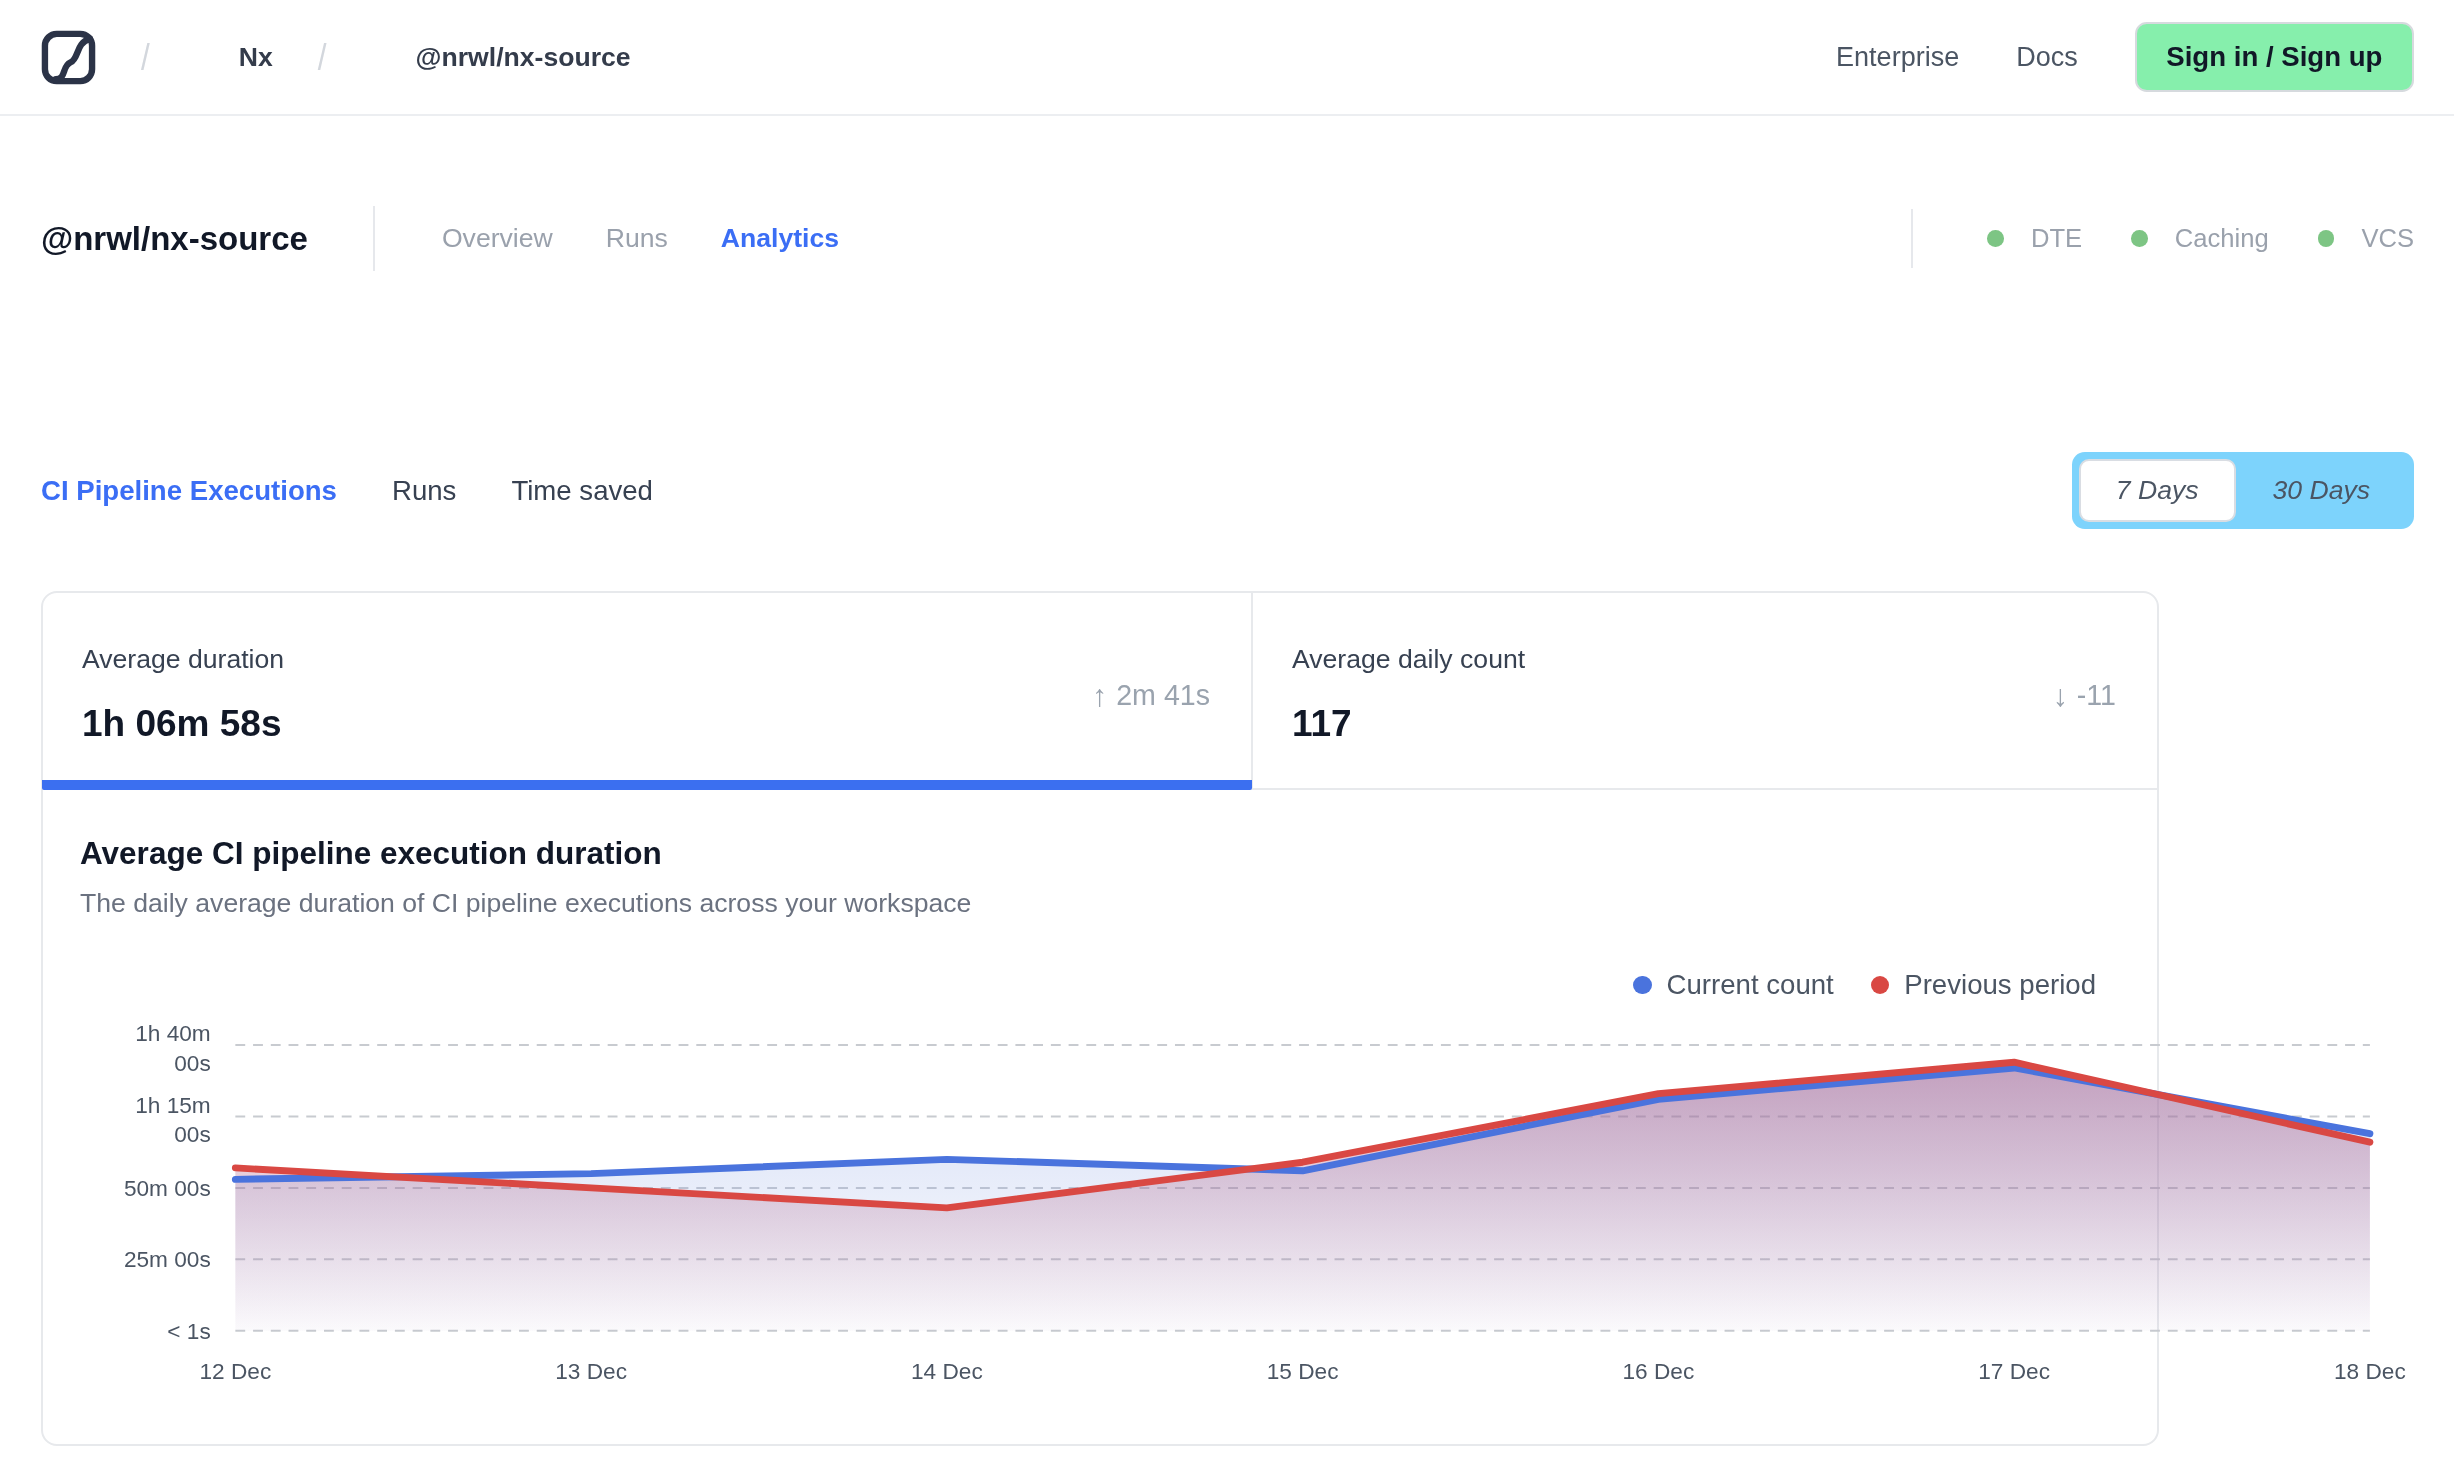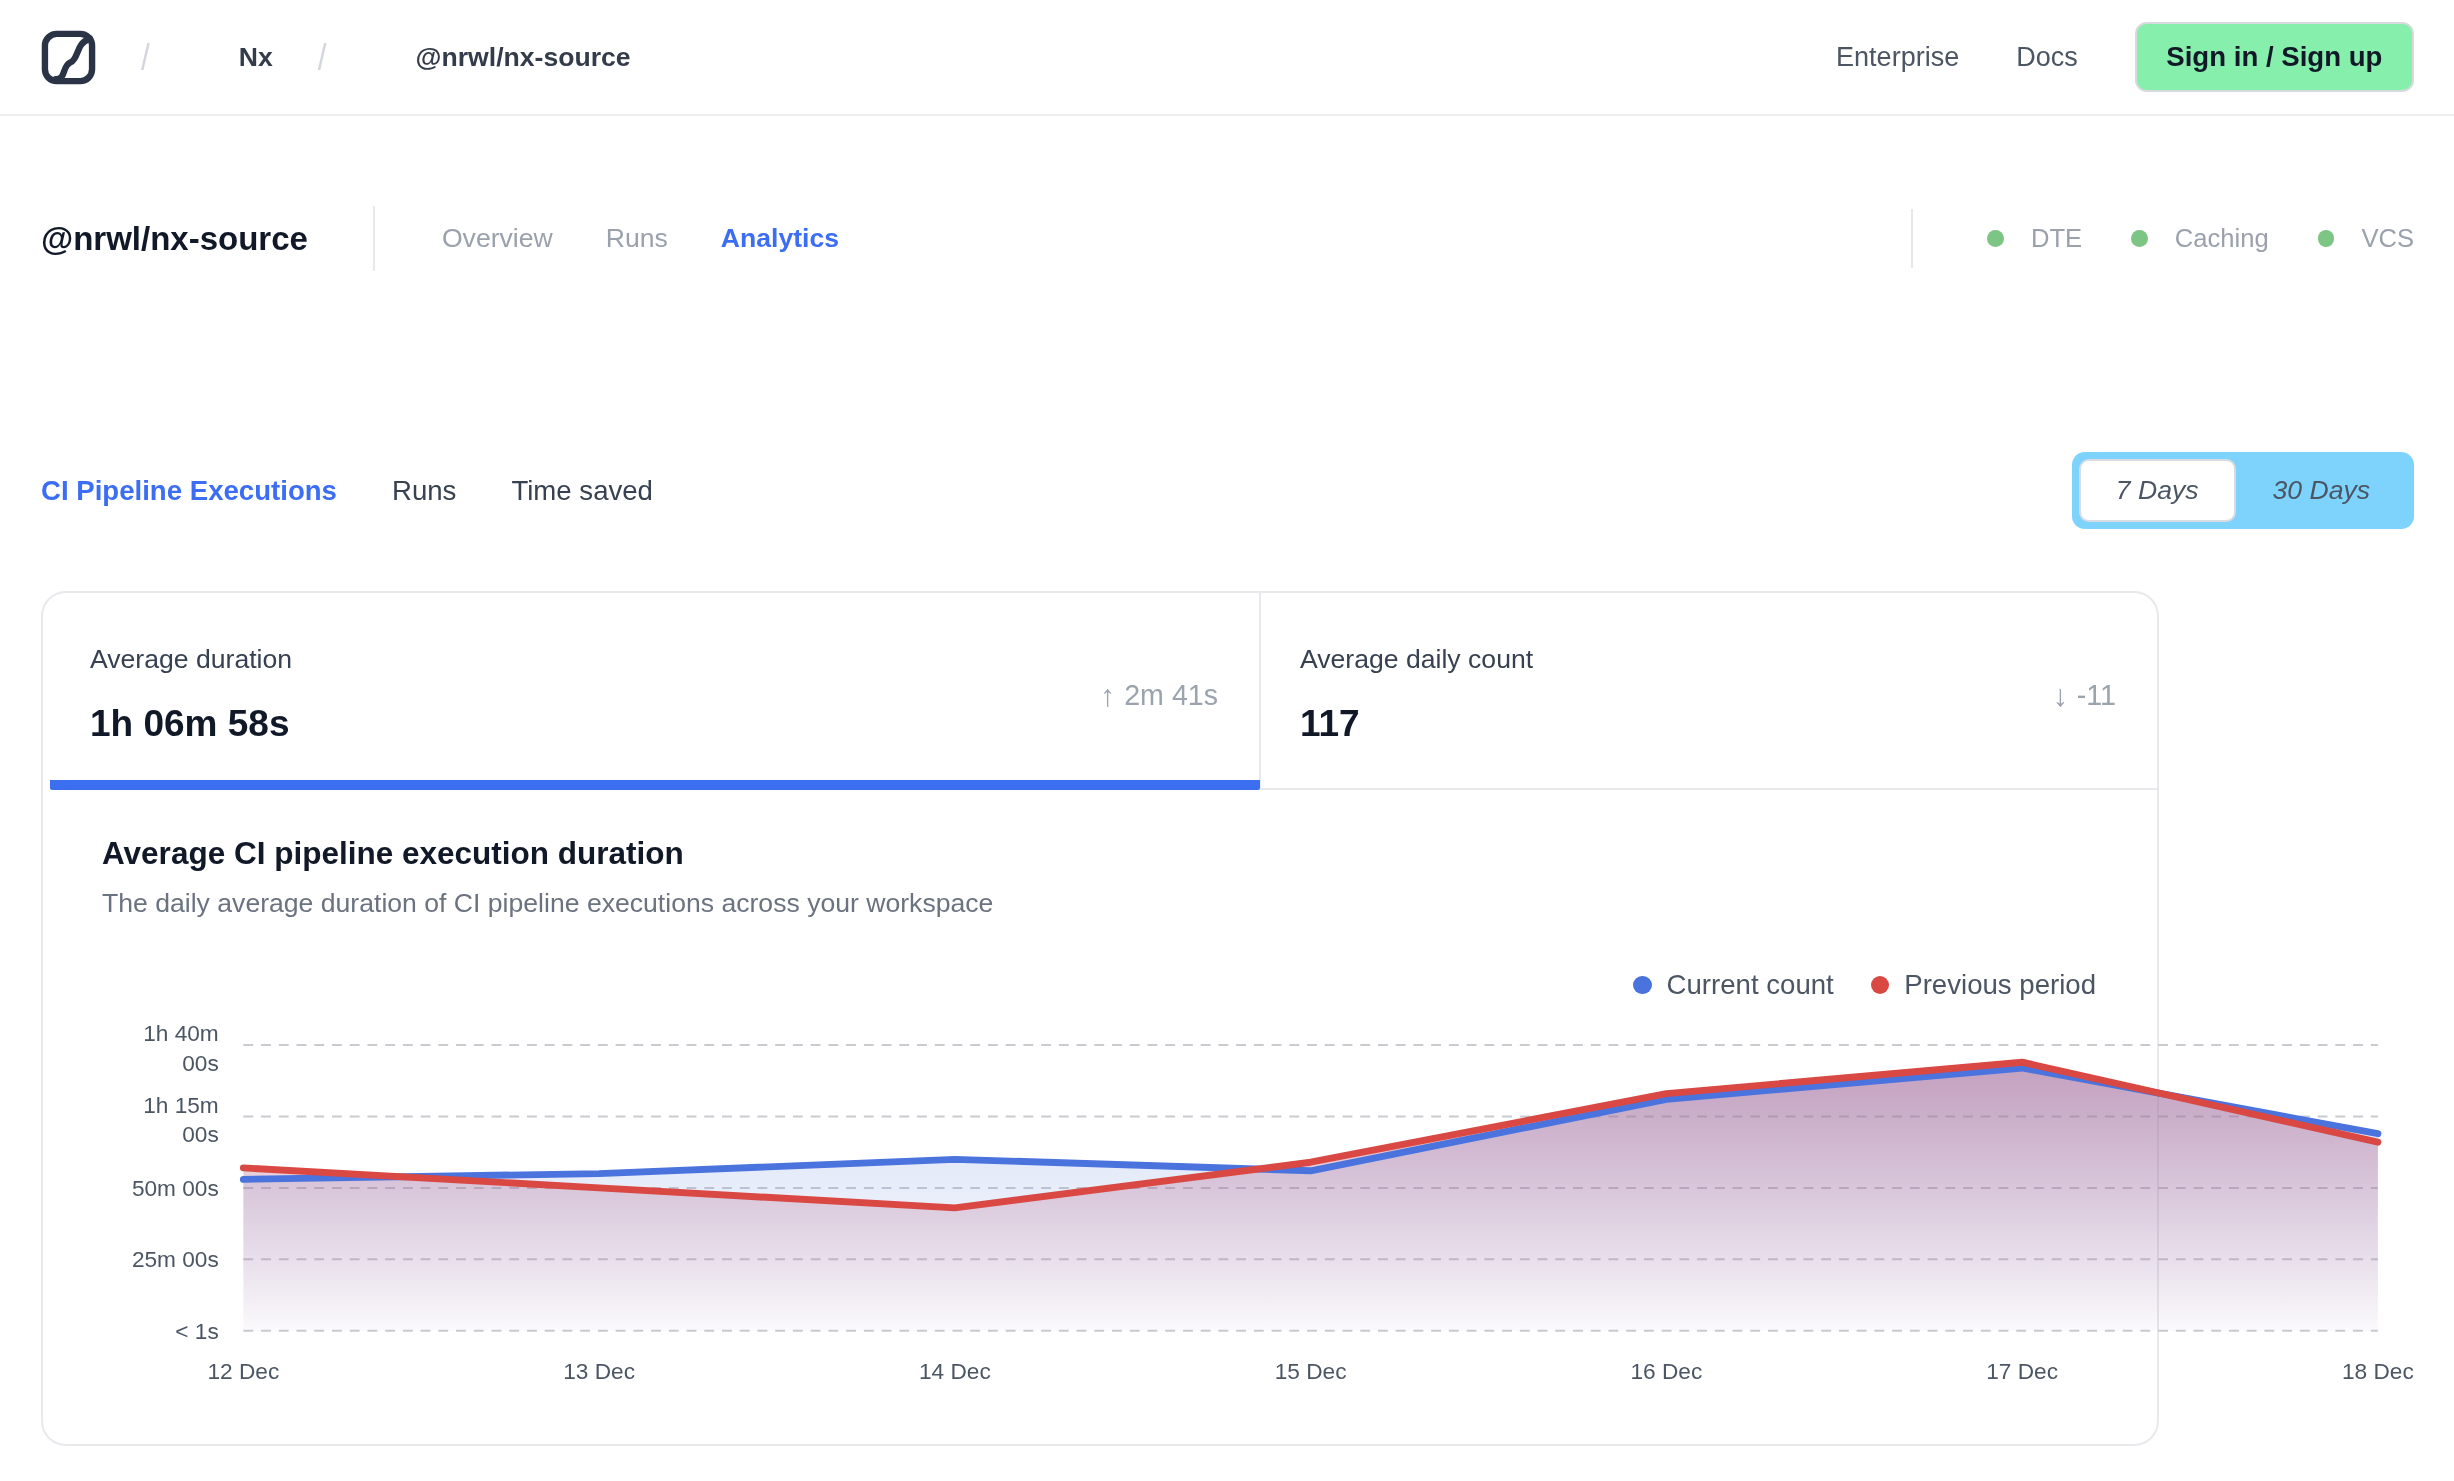--- a/index.html
+++ b/index.html
@@ -52,40 +52,40 @@
   }
   .range-opt {
     font-size:26.6px; font-weight:500; color:#4b5563; padding:13.8px 35px;
     border-radius:9.9px; cursor:pointer; border:2px solid transparent;
   }
   .range-opt.selected { background:#ffffff; border-color:#d9dde3; }
 
   
   .panel {
     position:absolute; top:591px; left:41px; width:2118px; height:855px;
-    border:2px solid #e7e9ec; border-radius:25px; background:#fff;padding-left:8px;
+    border:2px solid #e7e9ec; border-radius:16px; background:#fff;
   }
   .stats-row { display:flex; height:197px; border-bottom:2px solid #e7e9ec; position:relative; }
   .stat { position:relative; padding:51px 39px 0 39px; cursor:pointer; }
   .stat.first { width:1210px; border-right:2px solid #e7e9ec; }
   .stat.second { flex:1; }
   .stat-label { font-size:26.6px; color:#374151; margin-bottom:27.6px; }
   .stat-value { font-size:37px; font-weight:600; color:#111827; }
   .stat-delta {
     position:absolute; top:85px; right:41px; display:flex; align-items:center; gap:8.9px;
     font-size:28.6px; color:#9aa3ae;
   }
   .delta-arrow { font-size:30.5px; color:#9aa3ae; }
   .active-bar {
     position:absolute; left:-1px; right:-1px; bottom:-2px; height:9.9px;
     background:#3b6ff0; border-radius:0 0 2px 2px;
   }
 
   .chart-area { position:relative; height:654px; }
-  .chart-head { position:absolute; left:51px; top:45px; }
+  .chart-head { position:absolute; left:37px; top:45px; }
   .chart-title { font-size:31.5px; font-weight:700; color:#111827; margin:0 0 15.8px 0; }
   .chart-sub { font-size:26.6px; color:#6b7280; margin:0; }
   .legend { position:absolute; right:61px; top:179px; display:flex; align-items:center; gap:37px; }
   .legend-item { display:flex; align-items:center; gap:14.8px; cursor:pointer; }
   .legend-dot { width:18.7px; height:18.7px; border-radius:50%; }
   .legend-label { font-size:27.6px; color:#4b5563; font-weight:500; }
   .chart-svg { position:absolute; left:0; top:0; }
 </style>
 </head>
 <body>

